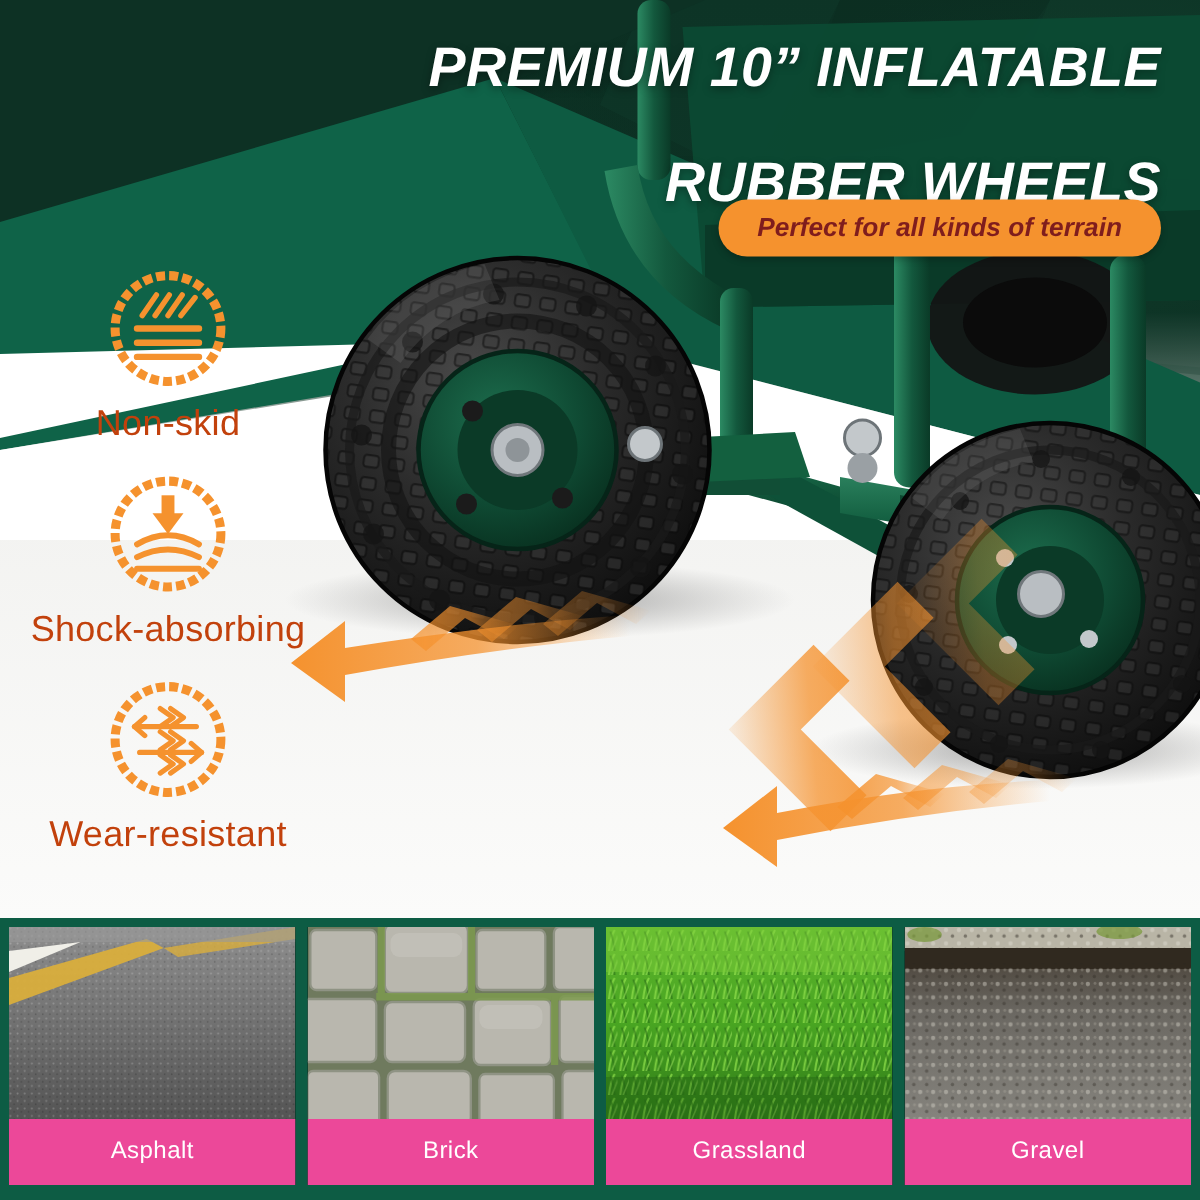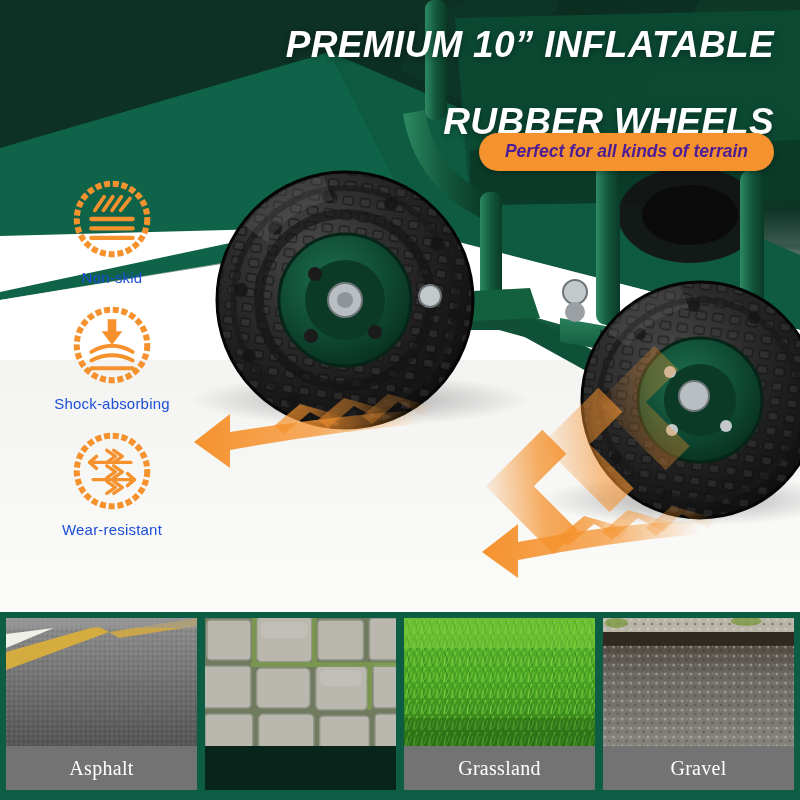--- a/index.html
+++ b/index.html
@@ -36,51 +36,51 @@
     position:absolute; right:26px; top:24px; width:560px;
     text-align:right; color:#ffffff;
     font-weight:bold; font-style:italic;
     font-size:37px; line-height:1.12; letter-spacing:.3px;
     text-shadow:0 2px 6px rgba(0,0,0,.35);
   }
   .headline .l2 { display:block;margin-top:36px; }
 
   .badge {
     position:absolute; right:26px; top:133px;
-    background:#F5922E; color:#4c1d95;
+    background:#F5922E; color:#7f1d1d;
     font-size:17.5px; font-weight:bold; font-style:italic;
     padding:8px 26px 9px; border-radius:22px;
     box-shadow:0 2px 5px rgba(0,0,0,.25);
     white-space:nowrap;
   }
 
   
   .features { position:absolute; left:14px; top:176px; width:196px; }
   .feature { position:relative; width:196px; text-align:center; margin-bottom:16px; }
   .feature .ring { width:86px; height:86px; margin:0 auto; display:block; }
   .feature .flabel {
     display:block; margin-top:7px;
-    color:#1d4ed8; font-size:15px; letter-spacing:.2px; white-space:nowrap;
+    color:#c2410c; font-size:24px; letter-spacing:.2px; white-space:nowrap;
   }
 
   
   .arrows { position:absolute; left:0; top:0; width:800px; height:612px; pointer-events:none; }
 
   
   .terrain {
     position:absolute; left:0; top:612px; width:800px; height:188px;
     background:#0d5c44; padding:6px 6px 10px 6px;
     display:flex; gap:8px;
   }
   .tcard { position:relative; flex:1 1 0; display:flex; flex-direction:column; overflow:hidden; background:#07251a; }
   .tphoto { position:relative; width:100%; height:128px; overflow:hidden; }
   .tcaption {
-    flex:1; background:#737373; color:#ffffff;
-    font-size:20px; letter-spacing:.3px;
-    display:flex; align-items:center; justify-content:center;font-family:Liberation Serif, serif;
+    flex:1; background:#ec4899; color:#ffffff;
+    font-size:16px; letter-spacing:.3px;
+    display:flex; align-items:center; justify-content:center;
   }
 </style>
 </head>
 <body>
 
 <div id="stage">
 
   <div class="hero">
 
     <div class="hero-photo"></div>
@@ -390,20 +390,21 @@
             <rect x="120" y="52" width="44" height="16" rx="6"></rect>
           </g>
           <g fill="#7d9a4e" opacity=".85">
             <rect x="49" y="0" width="5" height="44"></rect>
             <rect x="112" y="0" width="5" height="44"></rect>
             <rect x="48" y="44" width="170" height="5"></rect>
             <rect x="170" y="46" width="5" height="46"></rect>
           </g>
         </svg>
       </div>
+      <div class="tcaption">Brick</div>
     </div>
 
     <div class="tcard">
       <div class="tphoto">
         <svg viewBox="0 0 200 128" preserveAspectRatio="none" style="width:100%;height:100%;display:block">
           <defs>
             <linearGradient id="grsG" x1="0" y1="0" x2="0" y2="1">
               <stop offset="0%" stop-color="#5db52c"></stop>
                 <stop offset="50%" stop-color="#49a522"></stop>
               <stop offset="100%" stop-color="#2f7a18"></stop>

